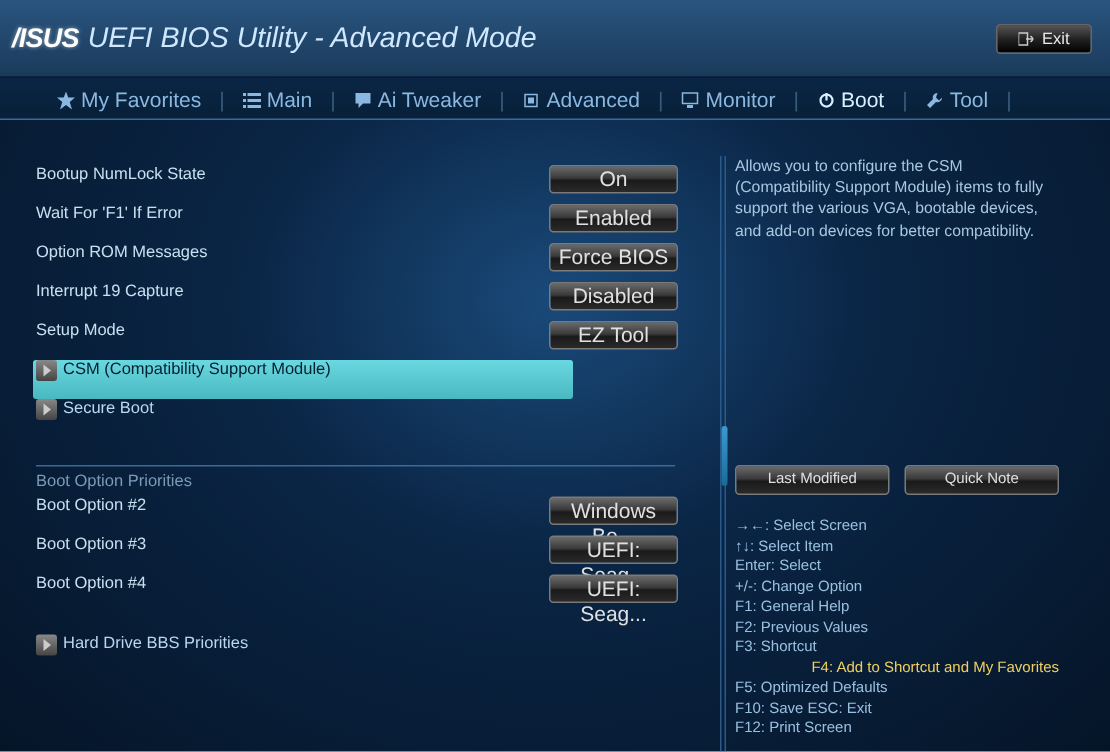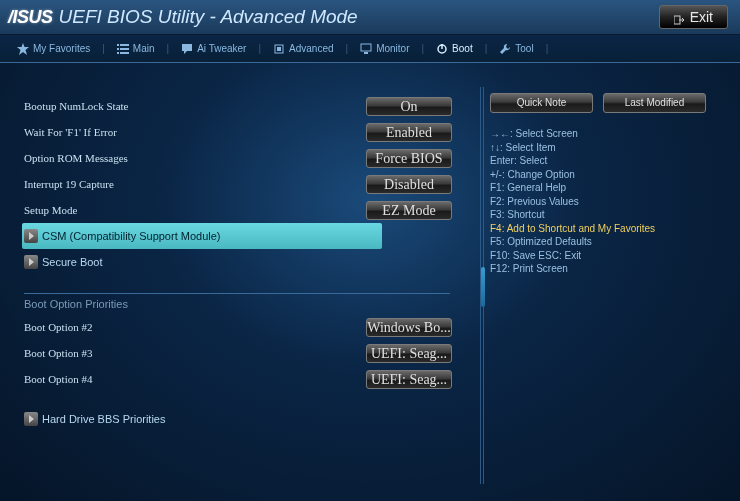--- a/index.html
+++ b/index.html
@@ -8,21 +8,21 @@
   height: 501px;
   background: radial-gradient(ellipse at 50% 40%, #1a4a7a 0%, #0a2545 40%, #051528 100%);
   font-family: "Verdana", sans-serif;
   overflow: hidden;
   color: #b8d8f0;
   position: relative;
 }
 .header {
   display: flex;
   align-items: center;
-  height: 35px;
+  height: 52px;
   padding: 0 12px 0 8px;
   background: linear-gradient(to bottom, #2a5580 0%, #1a3a5a 100%);
   border-bottom: 1px solid #0a1a30;
   text-align: right;
 }
 .logo {
   color: #fff;
   font-weight: bold;
   font-size: 18px;
   font-style: italic;
@@ -35,40 +35,40 @@
   margin-left: 6px;
   font-style: italic;
   font-weight: 500;
 }
 .exit-btn {
   margin-left: auto;
   background: linear-gradient(to bottom, #555 0%, #222 50%, #000 100%);
   border: 1px solid #666;
   border-radius: 3px;
   color: #e8e8e8;
-  font-size: 14px;
+  font-size: 11px;
   padding: 3px 14px;
   display: flex;
   align-items: center;
   gap: 6px;
   cursor: pointer;
 }
 .exit-icon {
   display: inline-block;
   width: 10px;
   height: 10px;
 }
 .tabbar {
   display: flex;
   align-items: center;
   height: 28px;
-  padding: 0 7px;
+  padding: 0 28px;
   background: linear-gradient(to bottom, #0a2545 0%, #082038 100%);
   border-bottom: 1px solid #3a6a9a;
-  font-size: 10px;
+  font-size: 14px;
   color: #8ab8e0;
 }
 .tab {
   display: flex;
   align-items: center;
   gap: 4px;
   padding: 0 10px;
   cursor: pointer;
 }
 .tab-active { color: #d8f0ff; }
@@ -78,42 +78,40 @@
   display: flex;
   height: calc(100% - 66px);
 }
 .main-panel {
   width: 480px;
   padding: 30px 10px 10px 24px;
   position: relative;
 }
 .setting-row {
   display: flex;
-  align-items: center;
   height: 26px;
   font-size: 11px;
-  font-family: Liberation Serif, serif;
 }
 .setting-label { flex: 1; color: #c8e0f0; }
 .setting-btn {
   width: 86px;
   height: 19px;
   background: linear-gradient(to bottom, #6a6a6a 0%, #3a3a3a 45%, #1a1a1a 55%, #2a2a2a 100%);
   border: 1px solid #7a7a7a;
   border-radius: 3px;
   color: #e0e0e0;
   font-size: 14px;
   text-align: center;
   line-height: 17px;
   margin-right: 18px;
   cursor: pointer;
 }
 .expander-row {
   display: flex;
-  align-items: center;
+  align-items: flex-start;
   height: 26px;
   font-size: 11px;
   gap: 4px;
 }
 .expander-row.highlighted {
   background: linear-gradient(to bottom, #6ad8e0 0%, #4ab8c0 100%);
   color: #002030;
   width: 360px;
   margin-left: -2px;
   padding-left: 2px;
@@ -184,21 +182,21 @@
   background: linear-gradient(to bottom, #6a6a6a 0%, #3a3a3a 45%, #1a1a1a 55%, #2a2a2a 100%);
   border: 1px solid #7a7a7a;
   border-radius: 3px;
   color: #e0e0e0;
   font-size: 10px;
   text-align: center;
   line-height: 18px;
   cursor: pointer;
 }
 .key-help { color: #9ac0e0; line-height: 1.35; font-size: 10px; }
-.key-help .hl { color: #f0d060; }
+.key-help .hl { color: #f0d060; text-align: right; }
 </style>
 </head>
 <body>
 
 <div class="header">
   <span class="logo">/ISUS</span>
   <span class="title">UEFI BIOS Utility - Advanced Mode</span>
   <div class="exit-btn">
     <span class="exit-icon">
       <svg viewBox="0 0 10 10">
@@ -284,21 +282,21 @@
     <div class="setting-row">
       <span class="setting-label">Option ROM Messages</span>
       <div class="setting-btn">Force BIOS</div>
     </div>
     <div class="setting-row">
       <span class="setting-label">Interrupt 19 Capture</span>
       <div class="setting-btn">Disabled</div>
     </div>
     <div class="setting-row">
       <span class="setting-label">Setup Mode</span>
-      <div class="setting-btn">EZ Mode</div>
+      <div class="setting-btn">EZ Tool</div>
     </div>
 
     <div class="expander-row highlighted">
       <span class="arrow-icon"></span>
       <span>CSM (Compatibility Support Module)</span>
     </div>
     <div class="expander-row">
       <span class="arrow-icon"></span>
       <span>Secure Boot</span>
     </div>
@@ -323,23 +321,24 @@
     <div class="expander-row">
       <span class="arrow-icon"></span>
       <span>Hard Drive BBS Priorities</span>
     </div>
   </div>
 
   <div class="side-panel">
     <div class="side-divider-v">
         <div class="thumb"></div>
       </div>
+    <div class="help-text">Allows you to configure the CSM (Compatibility Support Module) items to fully support the various VGA, bootable devices, and add-on devices for better compatibility.</div>
     <div class="side-btns">
+      <div class="side-btn">Last Modified</div>
       <div class="side-btn">Quick Note</div>
-      <div class="side-btn">Last Modified</div>
     </div>
     <div class="key-help">
       <div>→←: Select Screen</div>
       <div>↑↓: Select Item</div>
       <div>Enter: Select</div>
       <div>+/-: Change Option</div>
       <div>F1: General Help</div>
       <div>F2: Previous Values</div>
       <div>F3: Shortcut</div>
       <div class="hl">F4: Add to Shortcut and My Favorites</div>

